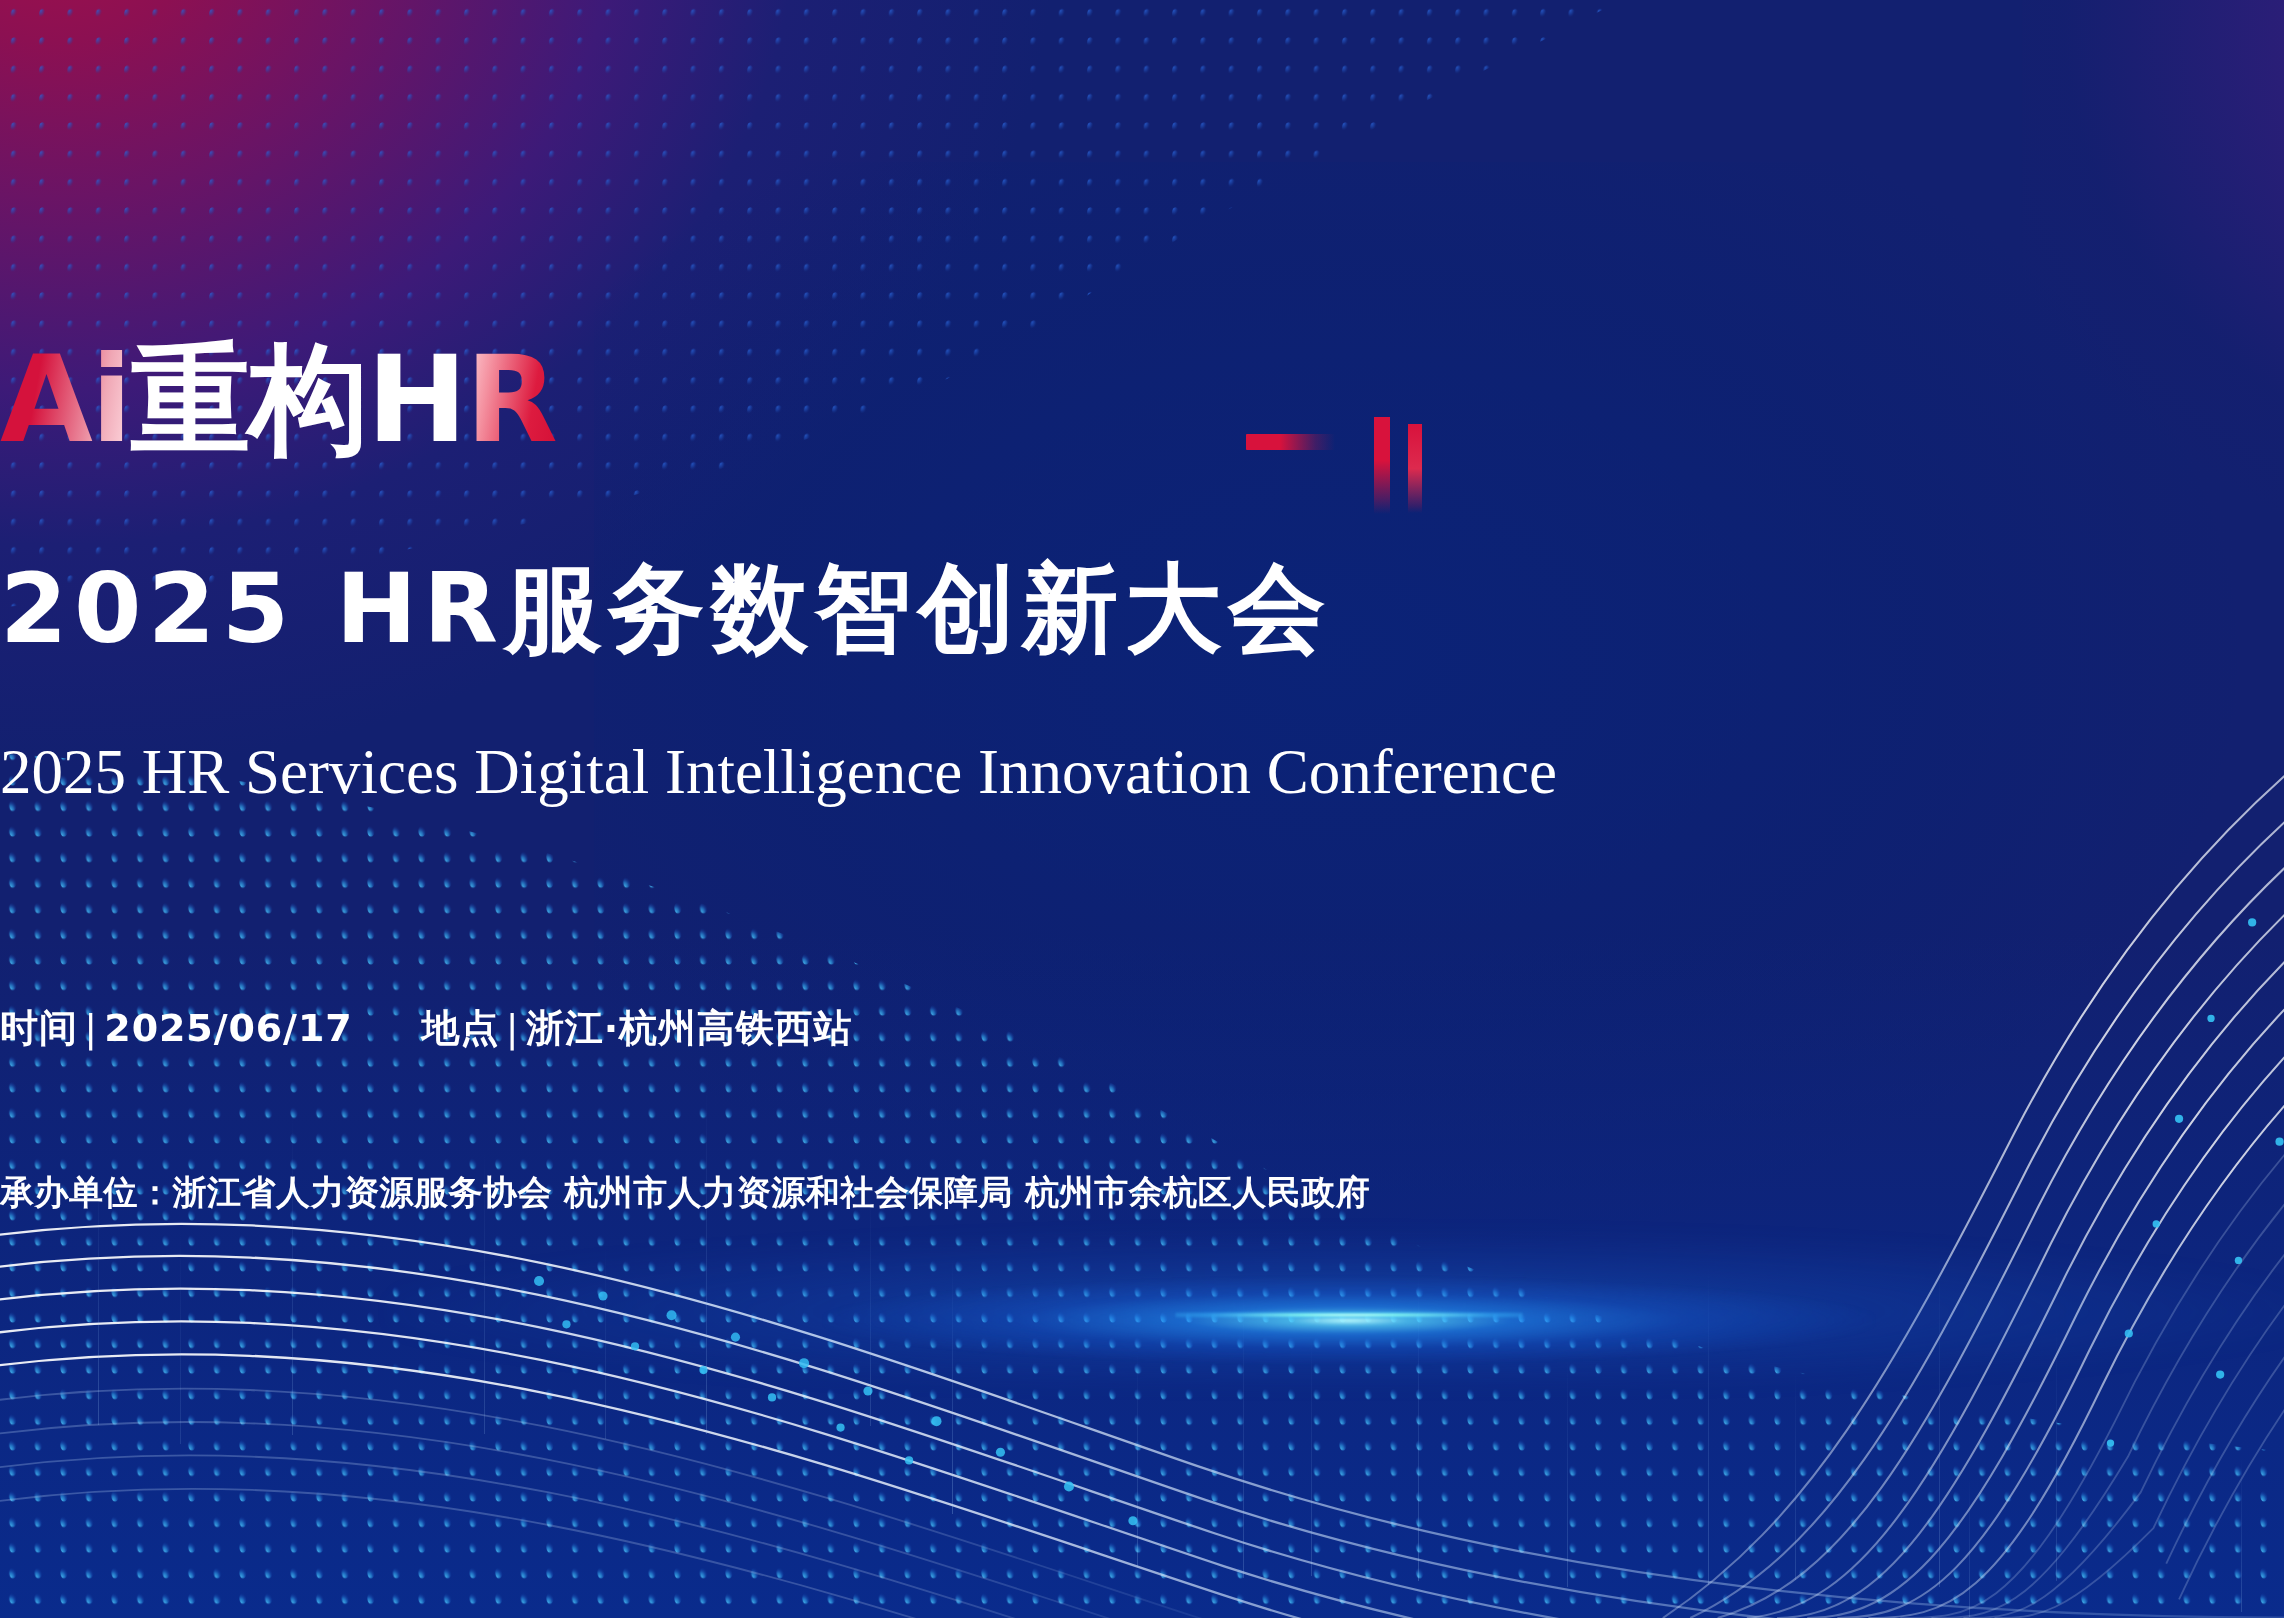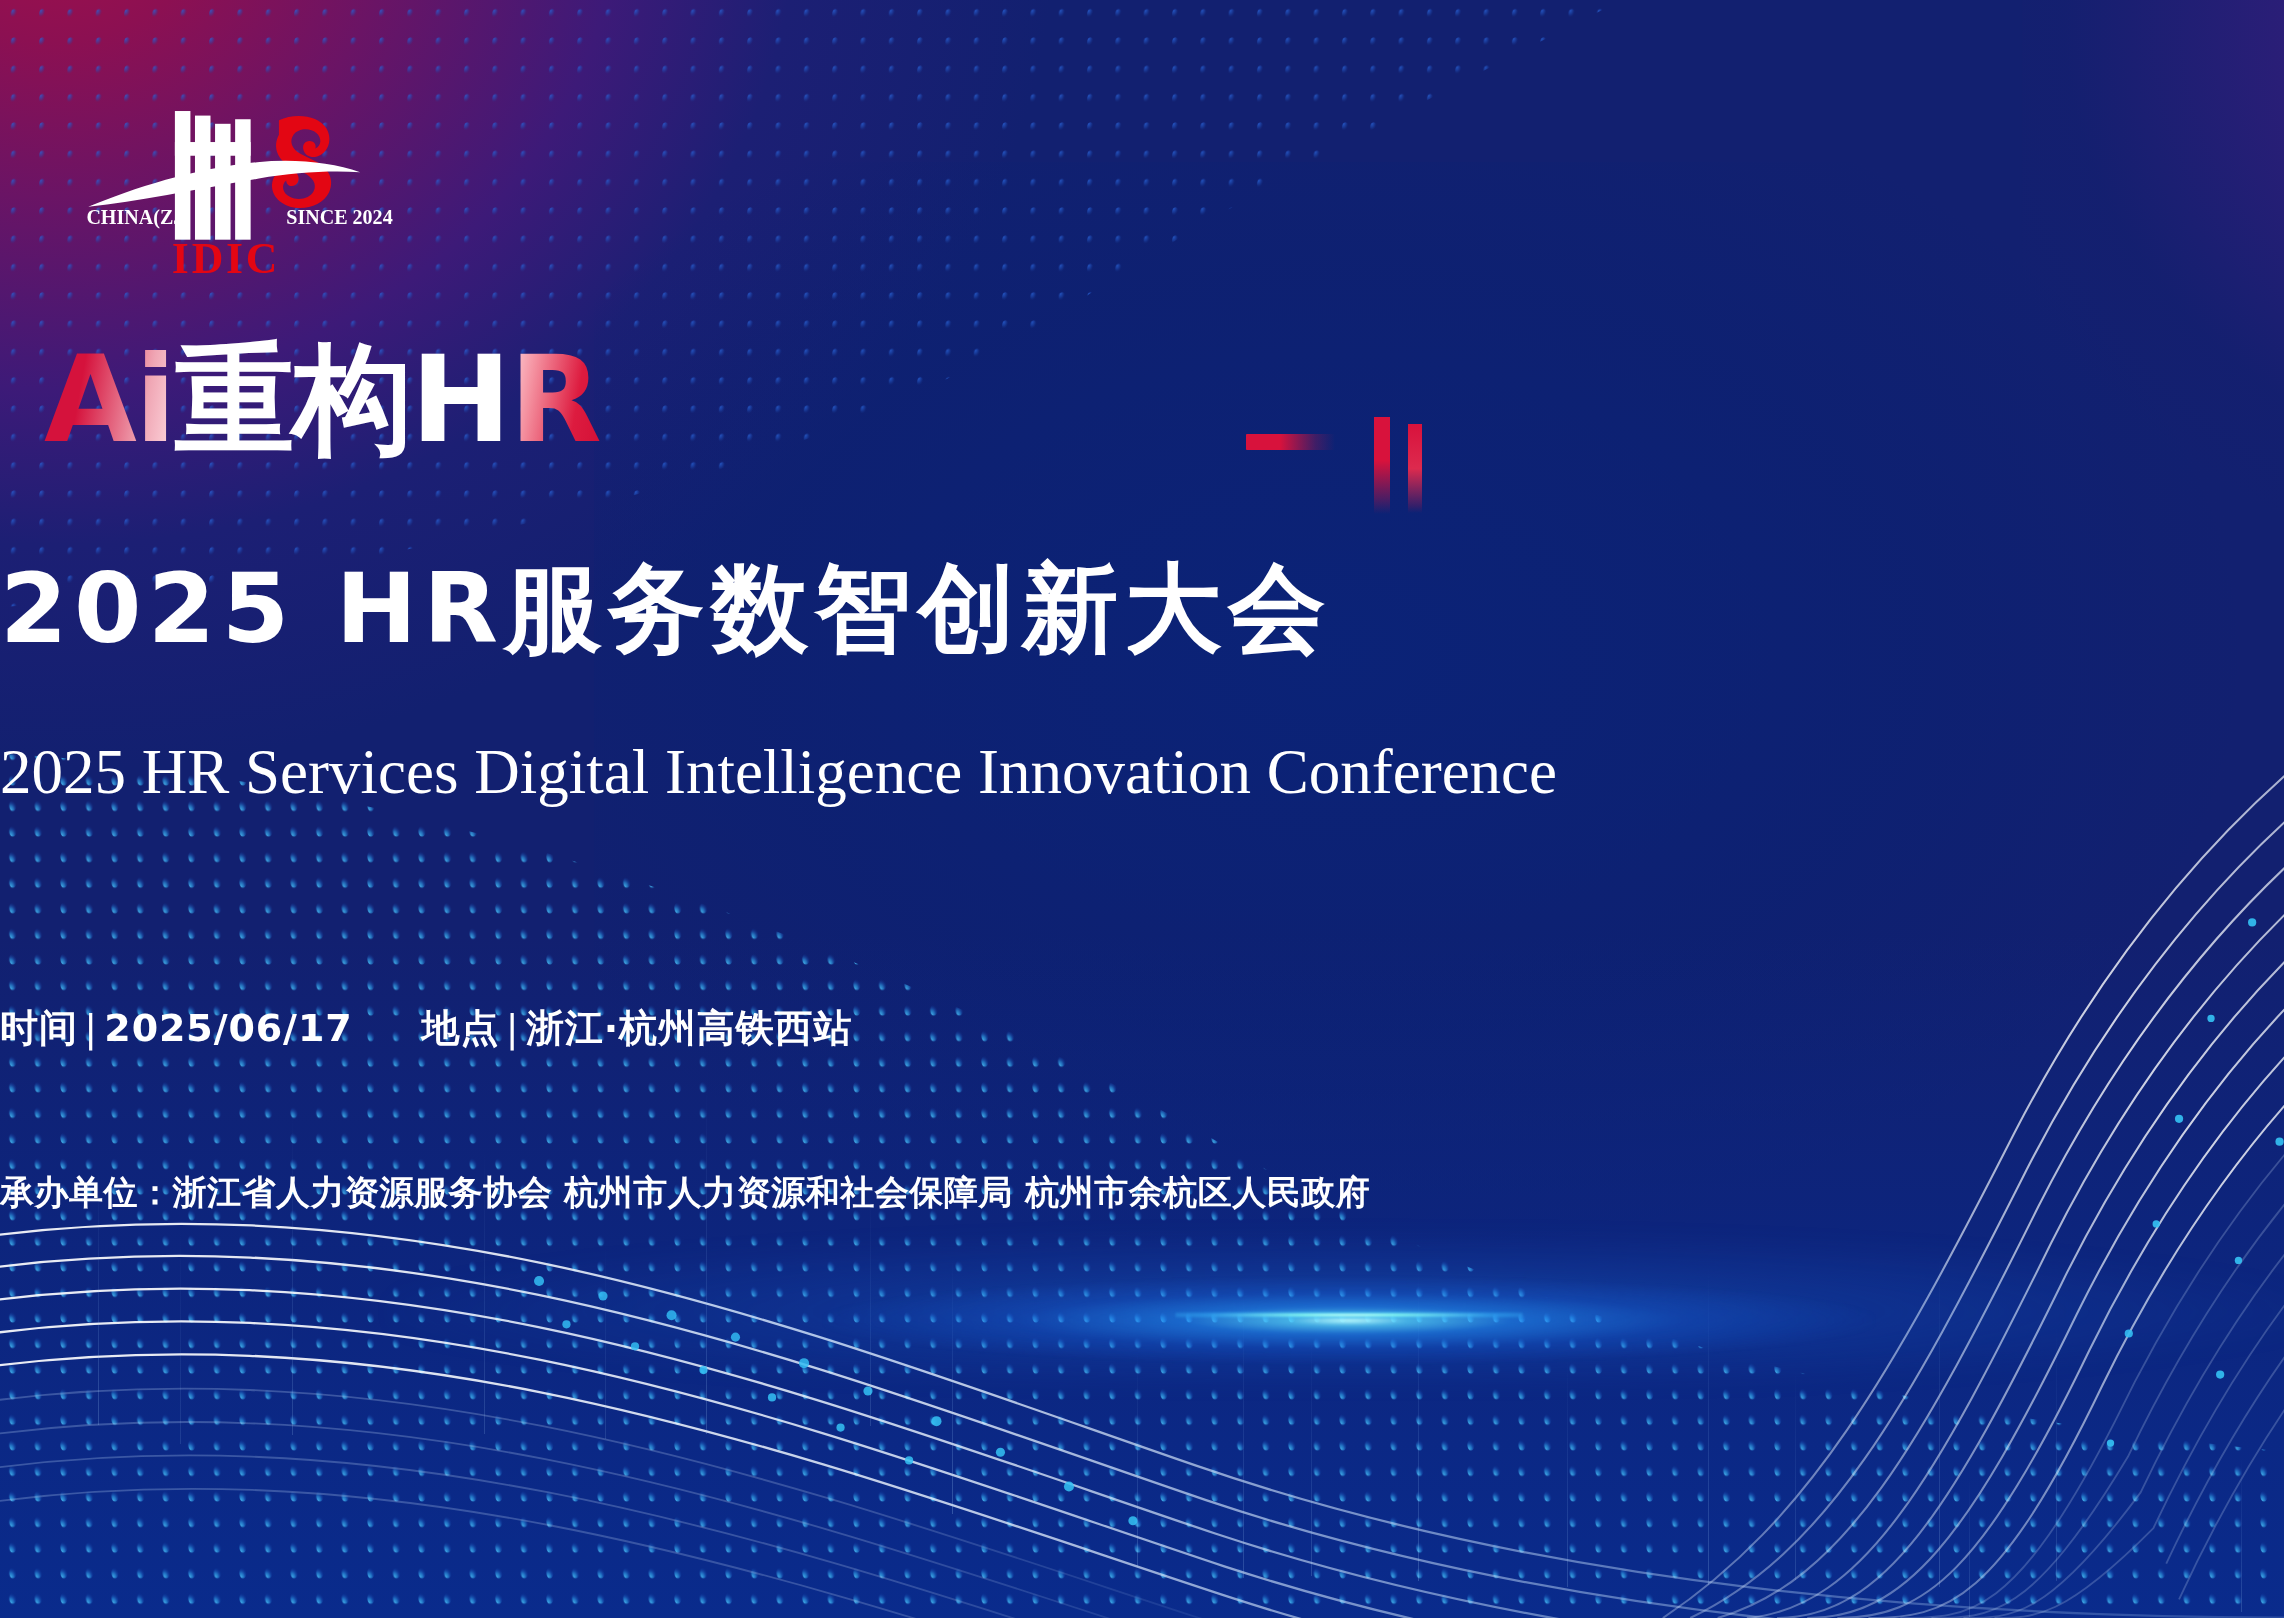--- a/index.html
+++ b/index.html
@@ -96,21 +96,20 @@
     height: 137px;
   }
   .headline {
     display: inline-block;
     font-family: "DejaVu Sans", "Liberation Sans", sans-serif;
     font-size: 120px;
     font-weight: 700;
     line-height: 1;
     letter-spacing: -1.8px;
     white-space: nowrap;
-    margin-left: 44px;
   }
   .h-a {
     background: linear-gradient(100deg, #d5123c 0%, #d5123c 30%, #f0a7b5 75%, #ffdde3 100%);
     -webkit-background-clip: text; background-clip: text;
     color: transparent;
   }
   .h-cn {
     color: #ffffff;
     font-family: "DejaVu Sans", "Liberation Sans", sans-serif;
     position: relative;
@@ -352,50 +351,20 @@
     <div class="streak" style="left: 2241px; top: 1457px; height: 155px; opacity:.30;"></div>
 
     <div class="streak" style="left: 605px; top: 1247px; height: 192px; opacity:.22;"></div>
     <div class="streak" style="left:  180px; top: 1229px; height: 215px; opacity:.20;"></div>
   </div>
 
   <div class="horizon-wide"></div>
   <div class="horizon-glow"></div>
   <div class="horizon-core"></div>
 
-  <div class="logo">
-    <svg viewBox="0 0 640 400" preserveAspectRatio="xMidYMid meet">
-
-      <g fill="#ffffff">
-        <rect x="208" y="28" width="34" height="282"></rect>
-        <rect x="252" y="38" width="34" height="272"></rect>
-        <rect x="296" y="56" width="34" height="254"></rect>
-        <rect x="340" y="46" width="34" height="264"></rect>
-        <rect x="208" y="96" width="166" height="30"></rect>
-      </g>
-
-      <g fill="#e30613">
-        <path d="M436 48 C470 32 522 36 540 66 C552 86 548 112 528 124 C512 134 494 128 490 114
-                 C486 102 494 92 506 94 C514 95 518 102 516 110
-                 C530 104 530 86 518 76 C504 64 478 66 468 80 C458 94 464 112 484 122
-                 L516 138 C546 152 558 180 546 206 C532 236 488 248 456 236
-                 C428 226 414 200 424 176 C432 156 456 150 470 160 C482 168 482 184 472 190
-                 C462 196 452 190 452 180 C440 190 444 208 460 216 C478 226 504 220 512 204
-                 C520 188 510 172 488 162 L460 148 C432 134 422 106 436 80 Z"></path>
-      </g>
-
-      <path d="M18 238 C120 196 248 154 388 140 C470 132 552 140 614 162
-               C548 158 468 162 392 176 C252 200 128 226 18 238 Z" fill="#ffffff"></path>
-
-      <text x="14" y="276" font-family="'Liberation Serif','DejaVu Serif',serif" font-size="44" font-weight="700" fill="#ffffff">CHINA(ZJ)</text>
-      <text x="452" y="276" font-family="'Liberation Serif','DejaVu Serif',serif" font-size="44" font-weight="700" fill="#ffffff">SINCE 2024</text>
-
-      <text x="320" y="382" text-anchor="middle" font-family="'Liberation Serif','DejaVu Serif',serif" font-size="96" font-weight="700" fill="#e30613" letter-spacing="6">IDIC</text>
-    </svg>
-  </div>
 
   <div class="headline-wrap">
     <div class="headline">
       <span class="h-a">Ai</span><span class="h-cn">重构</span><span class="h-h">H</span><span class="h-r">R</span>
     </div>
   </div>
   <div class="red-stroke"></div>
   <div class="red-stroke2"></div>
   <div class="red-stroke3"></div>
 

